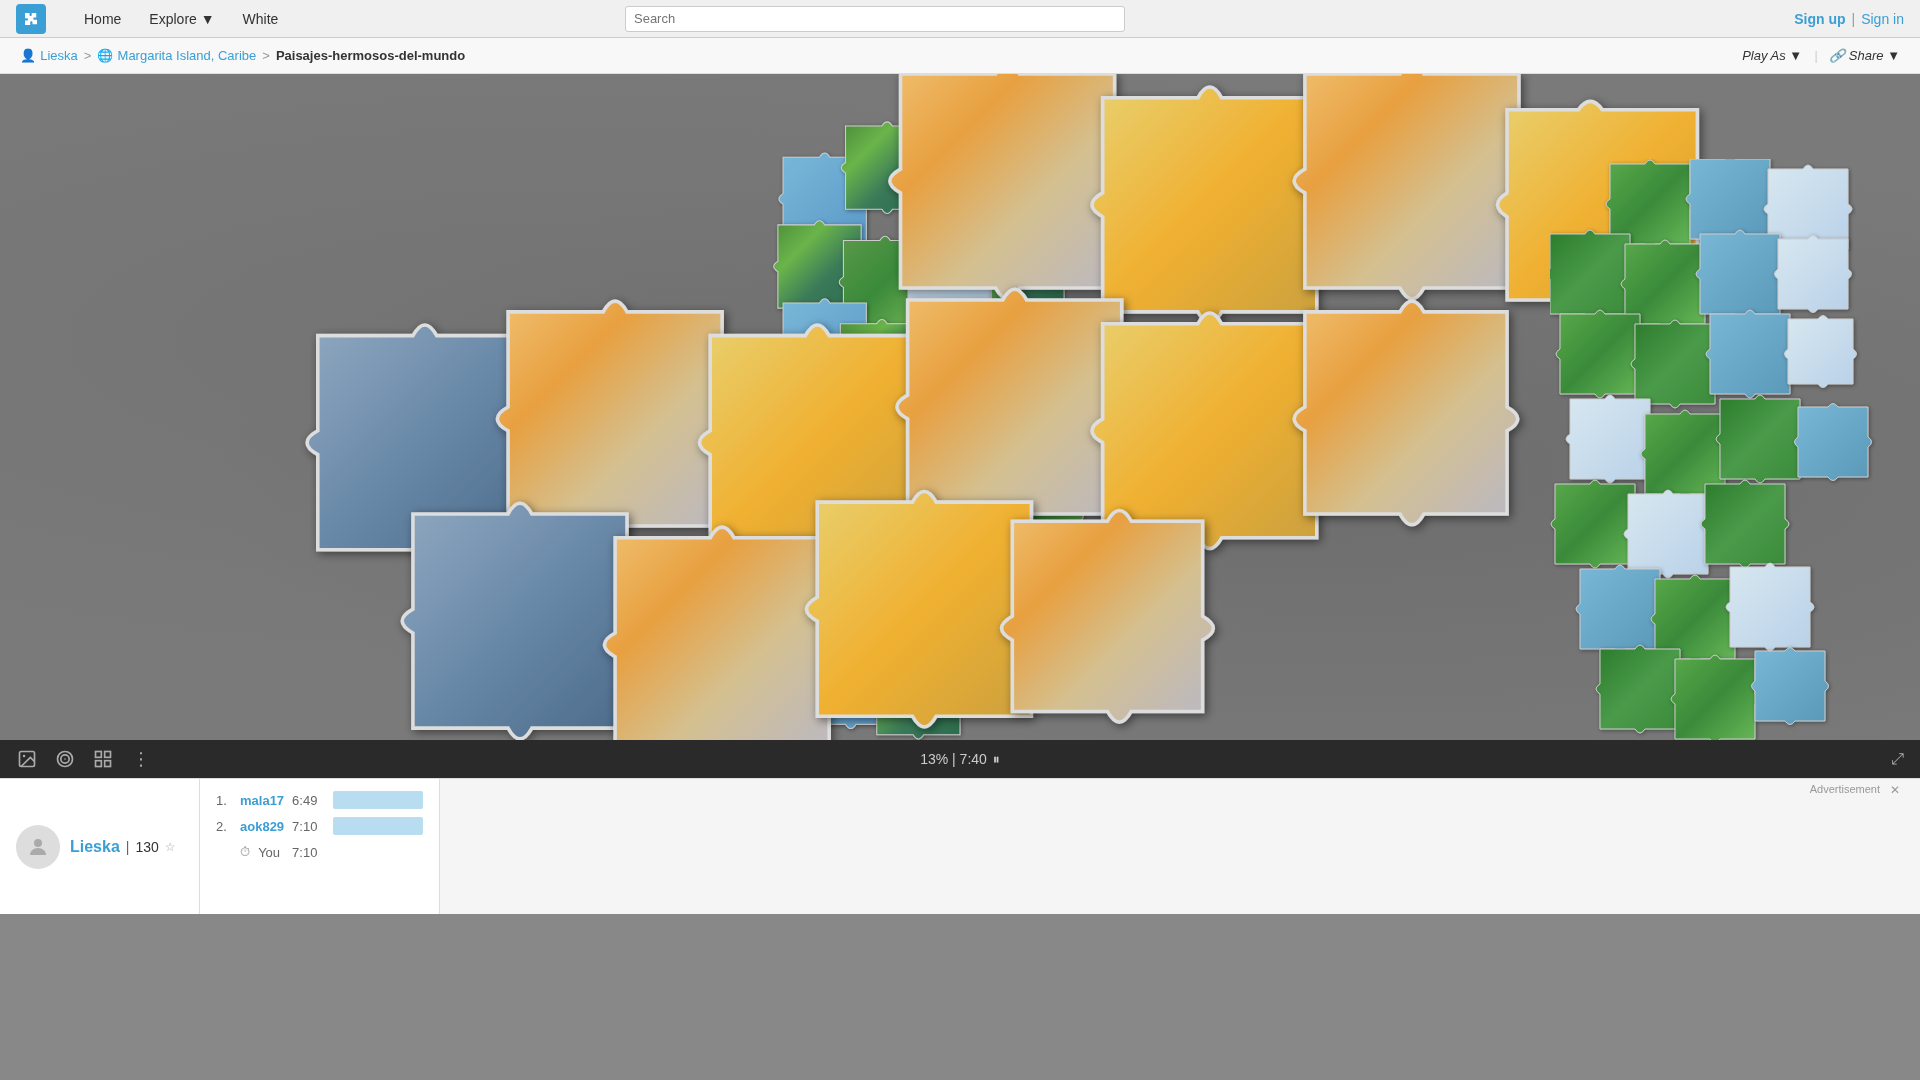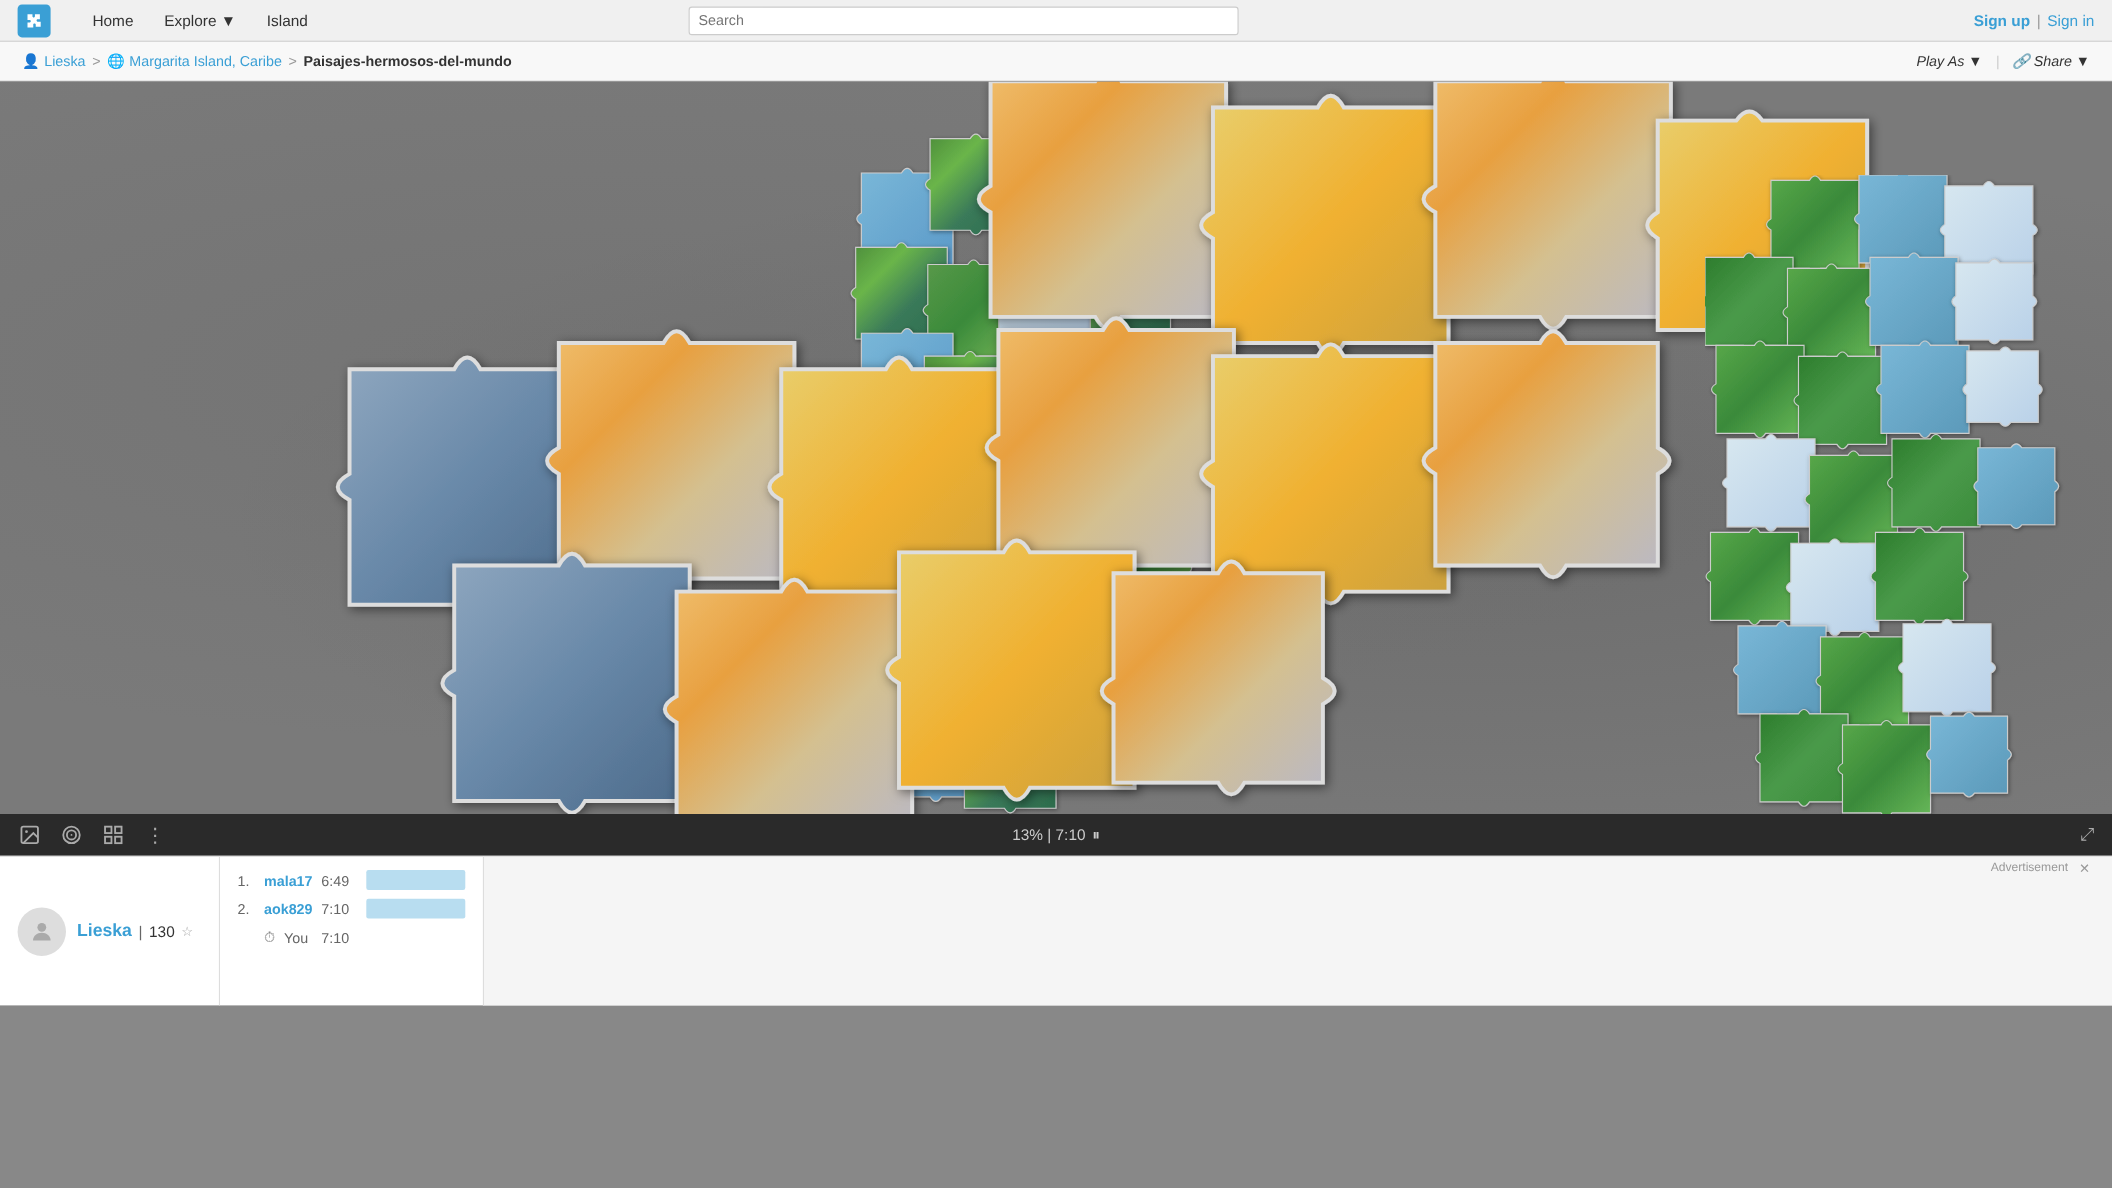--- a/index.html
+++ b/index.html
@@ -279,21 +279,21 @@
   <div id="logo-area">
     <div class="logo-icon">
       <svg viewBox="0 0 24 24">
         <path d="M4 4h6v2.5c0 .8.7 1.5 1.5 1.5s1.5-.7 1.5-1.5V4h6v6h-2.5c-.8 0-1.5.7-1.5 1.5s.7 1.5 1.5 1.5H20v6h-6v-2.5c0-.8-.7-1.5-1.5-1.5S11 15.2 11 16V20H4v-6h2.5C7.3 14 8 13.3 8 12.5S7.3 11 6.5 11H4V4z"></path>
       </svg>
     </div>
   </div>
   <div class="nav-links">
     <a class="nav-link">Home</a>
     <a class="nav-link">Explore ▼</a>
-    <a class="nav-link">Island</a>
+    <a class="nav-link">White</a>
   </div>
   <div id="search-area">
     <input type="text" id="search-input" placeholder="Search" style="">
   </div>
   <div class="auth-area">
     <span class="signup-link">Sign up</span>
     <span class="auth-sep">|</span>
     <span class="signin-link">Sign in</span>
   </div>
 </div>
@@ -637,21 +637,21 @@
   <div class="toolbar-icon">
     <svg width="20" height="20" viewBox="0 0 24 24" fill="none">
       <rect x="3" y="3" width="7" height="7" stroke="#aaa" stroke-width="2"></rect>
       <rect x="14" y="3" width="7" height="7" stroke="#aaa" stroke-width="2"></rect>
       <rect x="3" y="14" width="7" height="7" stroke="#aaa" stroke-width="2"></rect>
       <rect x="14" y="14" width="7" height="7" stroke="#aaa" stroke-width="2"></rect>
     </svg>
   </div>
   <div class="toolbar-icon" style="font-size:18px;color:#aaa;">⋮</div>
   <div id="progress-info">
-    <span>13% | 7:10</span>
+    <span>13% | 7:40</span>
     <span style="cursor:pointer;">⏸</span>
   </div>
   <div class="toolbar-right">⤢</div>
 </div>
 
 <div id="bottom-panel">
   <div id="player-info">
     <div class="avatar-circle">
       <svg width="24" height="24" viewBox="0 0 24 24" fill="#aaa">
         <circle cx="12" cy="8" r="4"></circle>

